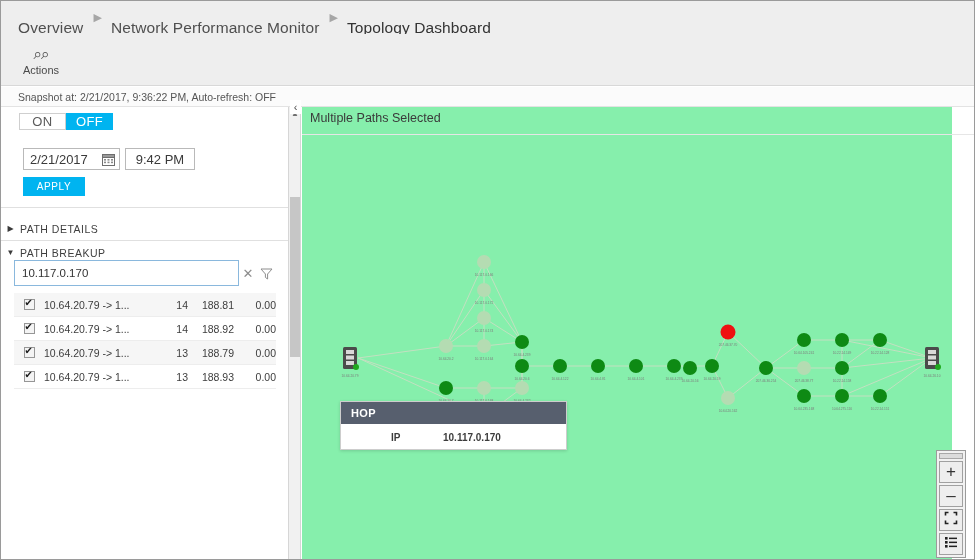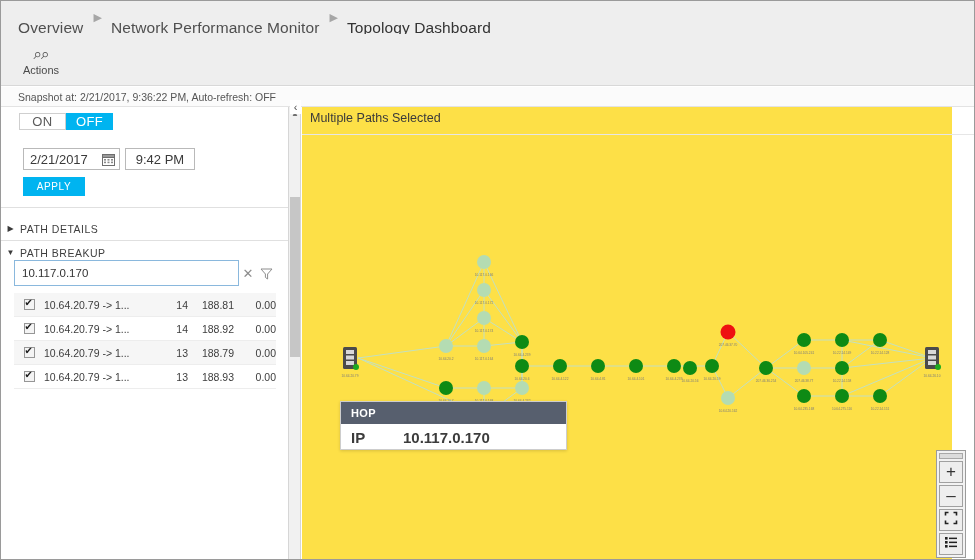--- a/index.html
+++ b/index.html
@@ -239,21 +239,21 @@
     width: 11px; height: 14px;
     font-size: 11px; color: #505050;
     display: flex; align-items: center; justify-content: center;
     cursor: pointer; background: #ffffff;
   }
 
   
   #right-panel {
     position: absolute; left: 301px; top: 106px;
     width: 650px; height: 454px;
-    background: #fde047;
+    background: #86efac;
   }
   #canvas-title {
     position: absolute; left: 8px; top: 4px;
     font-size: 12.5px; color: #3a3a3a;
   }
   #canvas-title-rule {
     position: absolute; left: 0; top: 27px;
     width: 673px; height: 1px; background: #e6e6e6;
   }
   #topology {
@@ -273,21 +273,21 @@
     font-weight: bold;
   }
   #hop-tooltip .tt-head {
     height: 22px; background: #575f6e;
     color: #ffffff; font-size: 11px;
     display: flex; align-items: center; padding-left: 10px;
     letter-spacing: .4px;
   }
   #hop-tooltip .tt-body {
     height: 26px; display: flex; align-items: center;
-    font-size: 15px; color: #3c3c3c;
+    font-size: 10px; color: #3c3c3c; margin-left: 40px;
   }
   #hop-tooltip .tt-key { width: 62px; padding-left: 10px; }
   #hop-tooltip .tt-val { }
 
   
   #zoom-controls {
     position: absolute; left: 634px; top: 343px;
     width: 30px;
     background: #f2f2f2;
     border: 1px solid #9b9b9b;

